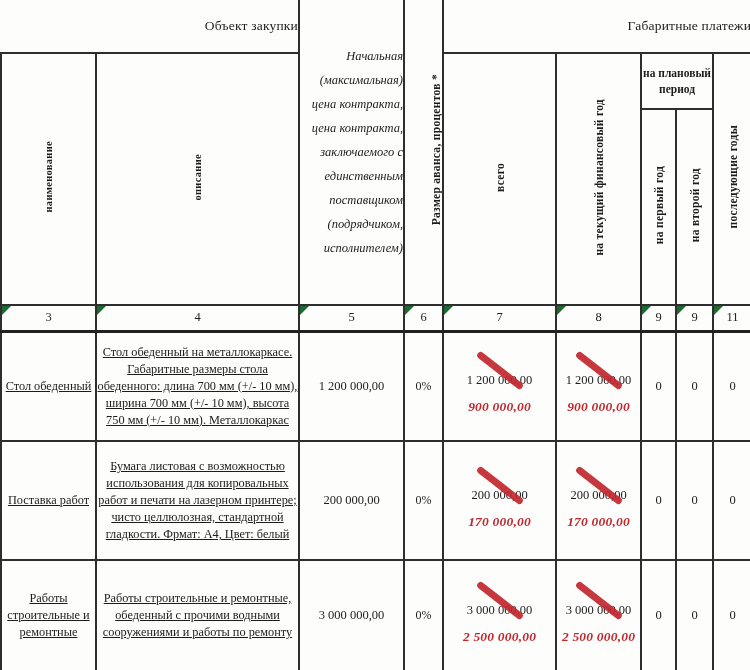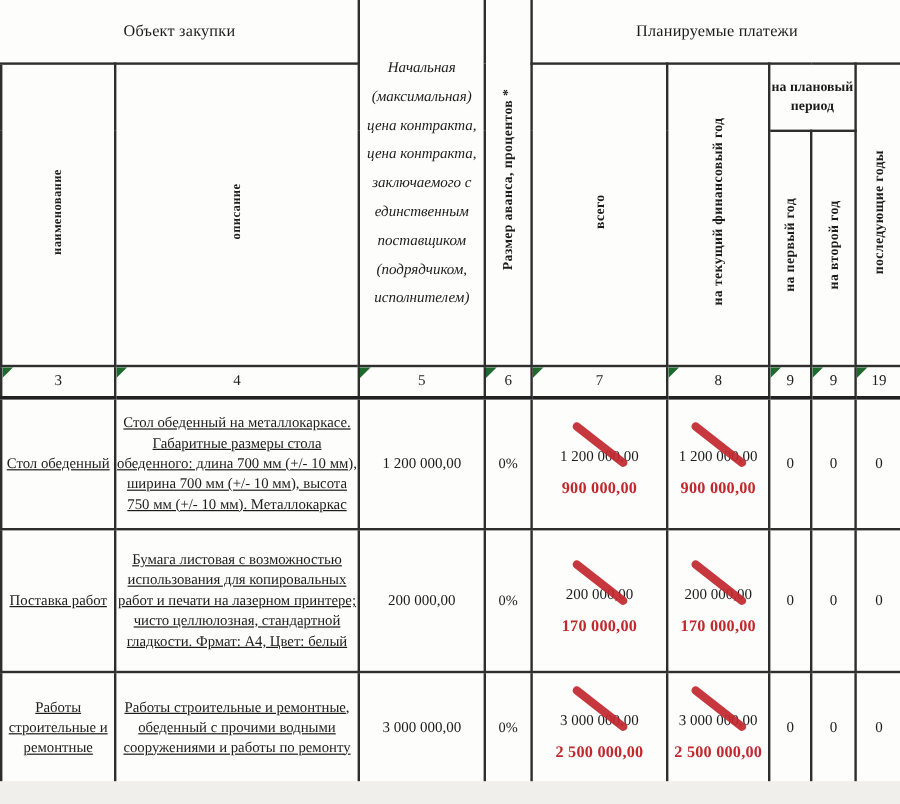--- a/index.html
+++ b/index.html
@@ -22,21 +22,21 @@
     color:#1c1c1c;
   }
   .doc-table td {
     border:2px solid #2e2e2e;
     padding:0;
     text-align:center;
     vertical-align:middle;
     overflow:hidden;
   }
   
-  tr.r1 td { border-top:none; }
+  tr.r1 td { border-top:none;text-align:right; }
   td.no-left  { border-left:none; }
   td.no-right { border-right:none; }
   tr.r-last td { border-bottom:none; }
   td.left-edge { border-left:2px solid #2e2e2e; }
   tr.r-num td { border-bottom:3px solid #222; position:relative; }
 
   .group-h { font-size:13.5px; letter-spacing:.2px; }
   .price-h { font-size:12.5px; line-height:24px; padding:0 2px;font-style:italic; }
   .planned-h { font-size:11.5px; font-weight:600; line-height:16px; }
 
@@ -63,21 +63,21 @@
   .money { font-size:12.5px; }
   .pct { font-size:12px; }
   .zero { font-size:12.5px; }
 
   .amt-wrap {
     position:relative;
     display:flex; flex-direction:column; align-items:center;
     gap:11px; margin-top:16px;
   }
   .old-amt { position:relative; font-size:12.5px; color:#1c1c1c; }
-  .new-amt { font-size:13.5px; font-weight:bold; color:#c1272d; letter-spacing:.2px; }
+  .new-amt { font-size:13.5px; font-weight:bold; color:#c1272d; letter-spacing:.2px;font-style:italic; }
   .strike {
     position:absolute;
     top:-6px; left:50%;
     width:56px; height:7px;
     margin-left:-28px;
     background:#c1272d;
     border-radius:4px;
     transform:rotate(38deg);
     opacity:.92;
   }
@@ -99,21 +99,21 @@
         <col style="width:38px">
     </colgroup>
 
     <tbody>
         <tr class="r1" style="height:53px">
       <td colspan="2" class="no-left group-h">Объект закупки</td>
       <td rowspan="3" class="price-h">Начальная (максимальная) цена контракта, цена контракта, заключаемого с единственным поставщиком (подрядчиком, исполнителем)</td>
       <td rowspan="3">
         <span class="vert">Размер аванса, процентов *</span>
       </td>
-      <td colspan="5" class="no-right group-h">Планируемые платежи</td>
+      <td colspan="5" class="no-right group-h">Габаритные платежи</td>
     </tr>
 
     <tr style="height:56px">
       <td rowspan="2" class="left-edge">
         <span class="vert small">наименование</span>
       </td>
       <td rowspan="2">
         <span class="vert small">описание</span>
       </td>
       <td rowspan="2">
@@ -164,21 +164,21 @@
       <td class="num-cell">
         <i class="corner"></i>
         <span>9</span>
       </td>
       <td class="num-cell">
         <i class="corner"></i>
         <span>9</span>
       </td>
       <td class="num-cell no-right">
         <i class="corner"></i>
-        <span>19</span>
+        <span>11</span>
       </td>
     </tr>
 
     <tr style="height:110px">
       <td class="left-edge name-cell">Стол обеденный</td>
       <td class="desc-cell">Стол обеденный на металлокаркасе. Габаритные размеры стола обеденного: длина 700 мм (+/- 10 мм), ширина 700 мм (+/- 10 мм), высота 750 мм (+/- 10 мм). Металлокаркас</td>
       <td class="money">1 200 000,00</td>
       <td class="pct">0%</td>
       <td>
         <div class="amt-wrap">
@@ -216,21 +216,21 @@
           <span class="old-amt">200 000,00</span>
           <i class="strike"></i>
           <span class="new-amt">170 000,00</span>
         </div>
       </td>
       <td class="zero">0</td>
       <td class="zero">0</td>
       <td class="zero no-right">0</td>
     </tr>
 
-    <tr class="r-last" style="height:91px">
+    <tr class="r-last" style="height:110px">
       <td class="left-edge name-cell">Работы строительные и ремонтные</td>
       <td class="desc-cell">Работы строительные и ремонтные, обеденный с прочими водными сооружениями и работы по ремонту</td>
       <td class="money">3 000 000,00</td>
       <td class="pct">0%</td>
       <td>
         <div class="amt-wrap">
           <span class="old-amt">3 000 000,00</span>
           <i class="strike"></i>
           <span class="new-amt">2 500 000,00</span>
         </div>

